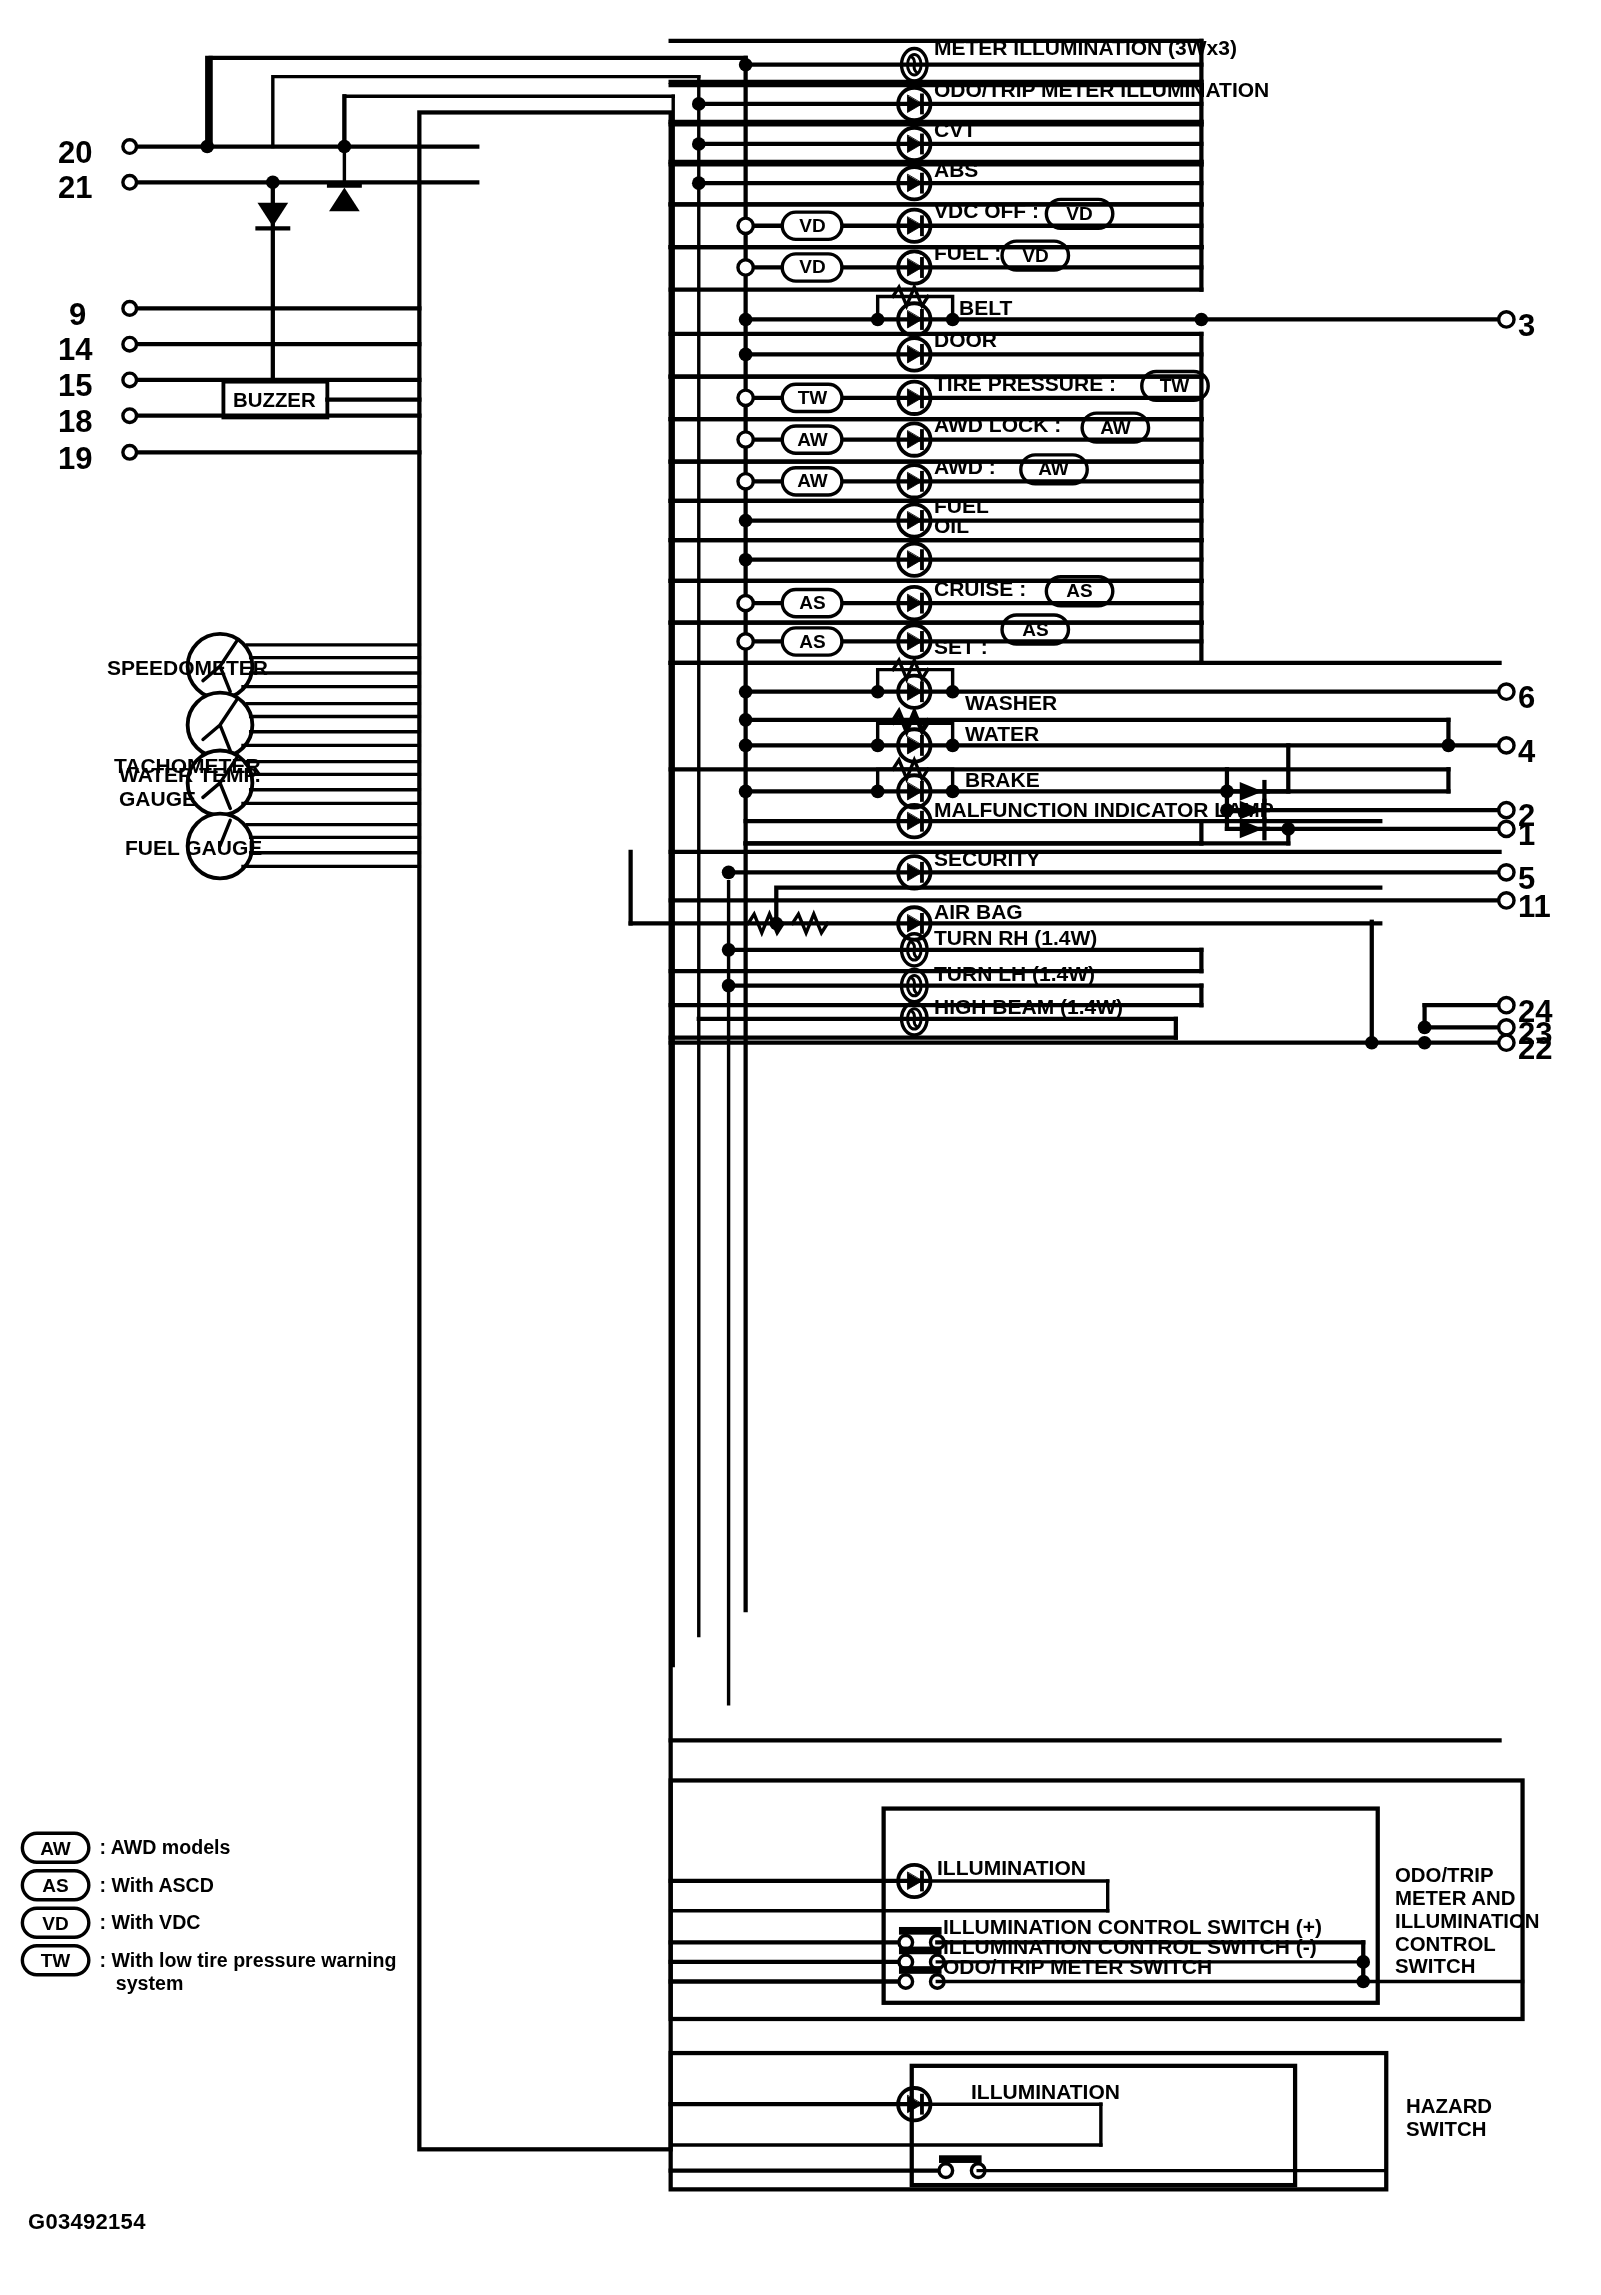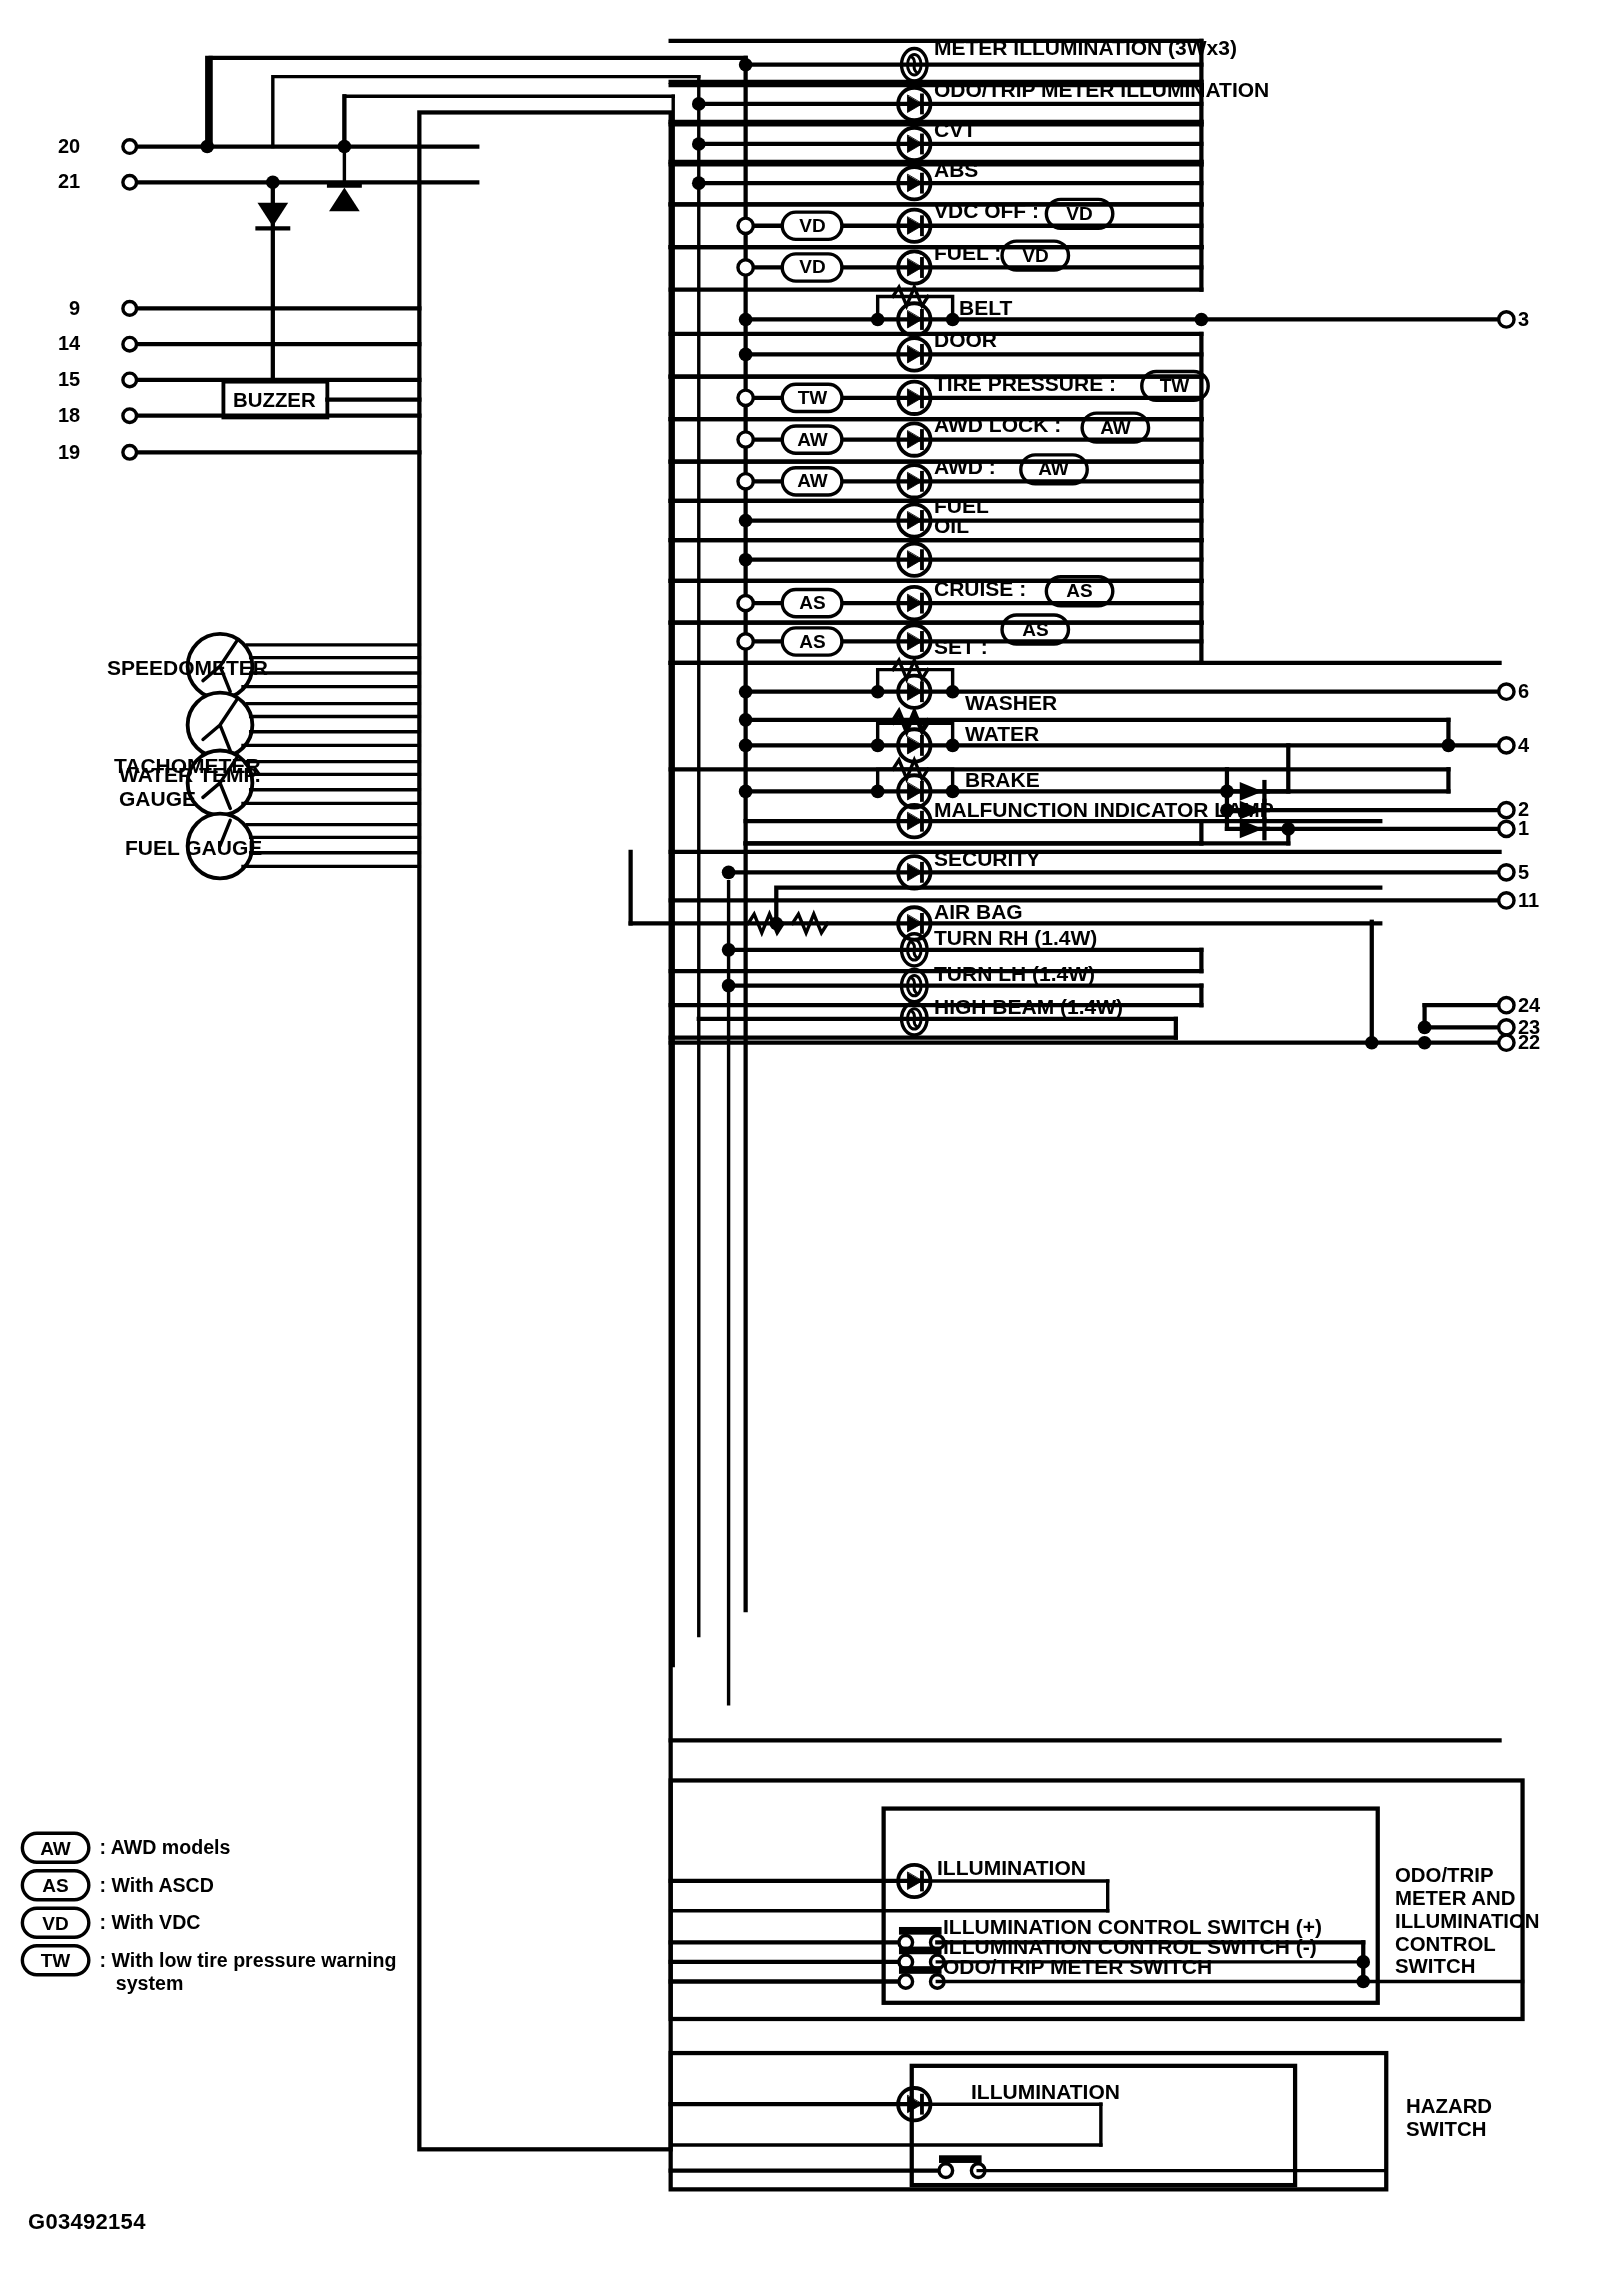--- a/index.html
+++ b/index.html
@@ -4,21 +4,21 @@
 <style>
   html,body{margin:0;padding:0;background:#fff;}
   body{width:1602px;height:2295px;position:relative;
        font-family:"Liberation Sans", sans-serif;color:#000;overflow:hidden;}
   #stage{position:absolute;left:0;top:0;width:1602px;height:2295px;}
   svg.sheet{position:absolute;left:0;top:0;width:1602px;height:2295px;}
   .lbl{position:absolute;font-family:"Liberation Sans", sans-serif;
        font-weight:bold;color:#000;white-space:pre;line-height:1.12;}
   .t25{font-size:21px;}
   .t24{font-size:20.4px;}
-  .pin{position:absolute;font-size:20px;font-weight:bold;}
+  .pin{position:absolute;font-size:31px;font-weight:bold;}
   .code{position:absolute;font-size:22px;font-weight:bold;letter-spacing:0.3px;}
   .tagtxt{position:absolute;font-size:19px;font-weight:bold;text-align:center;}
   .legend-row{position:absolute;font-size:19.6px;font-weight:bold;white-space:pre;}
 </style>
 </head>
 <body>
 
 <div id="stage">
 
 <svg class="sheet" viewBox="0 0 1880 2694">

